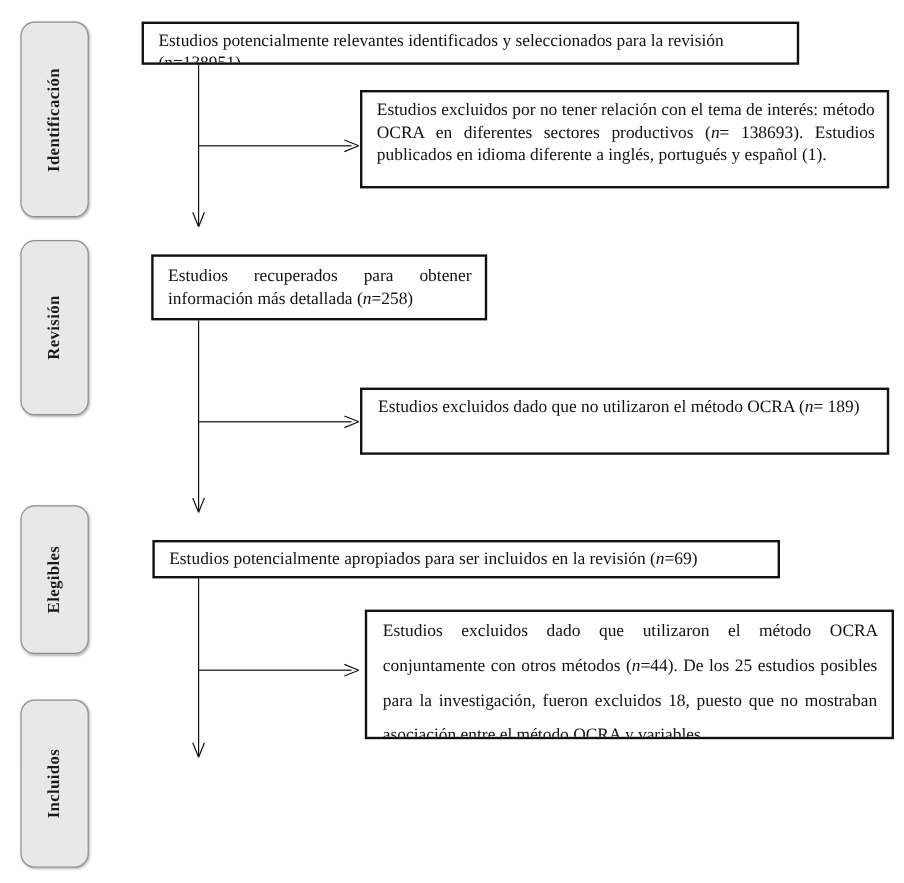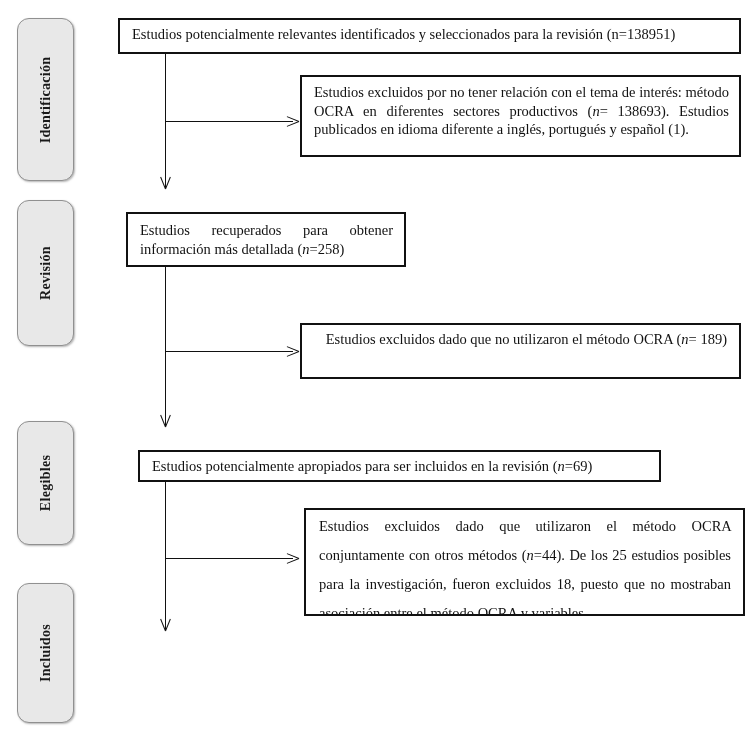--- a/index.html
+++ b/index.html
@@ -52,21 +52,21 @@
     font-size: 14.5px;
     line-height: 1.28;
   }
   .box-text.justify { text-align: justify; text-align-last: left; }
   .box-text.loose { line-height: 2.0; }
   .box-text.loose2 { line-height: 1.78; }
 
   .pad-a { padding: 6px 10px 0 12px; }
   .pad-b { padding: 7px 11px 0 12px; }
   .pad-c { padding: 5px 10px 0 12px; }
-  .pad-d { padding: 2px 12px 0 13px; text-align: right; }
+  .pad-d { padding: 2px 12px 0 13px; }
 
   
   .vline {
     position: absolute;
     width: 0;
     border-left: 1.6px solid #111111;
   }
   .hline {
     position: absolute;
     height: 0;
@@ -125,21 +125,21 @@
   </div>
 
   <div class="stage-pill" style="left:17px; top:421px; width:57px; height:124px;">
     <span class="stage-label">Elegibles</span>
   </div>
 
   <div class="stage-pill" style="left:17px; top:583px; width:57px; height:140px;">
     <span class="stage-label">Incluidos</span>
   </div>
 
-  <div class="flow-box" style="left:118px; top:18px; width:623px; height:36px;">
+  <div class="flow-box" style="left:118px; top:18px; width:548px; height:36px;">
     <span class="box-text pad-c">Estudios potencialmente relevantes identificados y seleccionados para la revisión (n=138951)</span>
   </div>
 
   <div class="vline" style="left:165px; top:54px; height:134px;"></div>
   <div class="arrow-down" style="left:158px; top:176px;"></div>
 
   <div class="hline" style="left:165px; top:121px; width:128px;"></div>
   <div class="arrow-right" style="left:286px; top:114px;"></div>
 
   <div class="flow-box" style="left:300px; top:75px; width:441px; height:82px;">
@@ -158,21 +158,21 @@
   <div class="vline" style="left:165px; top:267px; height:159px;"></div>
   <div class="arrow-down" style="left:158px; top:414px;"></div>
 
   <div class="hline" style="left:165px; top:351px; width:128px;"></div>
   <div class="arrow-right" style="left:286px; top:344px;"></div>
 
   <div class="flow-box" style="left:300px; top:323px; width:441px; height:56px;">
     <span class="box-text loose2 pad-d"><span>Estudios excluidos dado que no utilizaron el método OCRA (</span><i class="ital">n</i><span>= 189)</span></span>
   </div>
 
-  <div class="flow-box" style="left:138px; top:450px; width:523px; height:32px;">
+  <div class="flow-box" style="left:127px; top:450px; width:523px; height:32px;">
     <span class="box-text pad-c"><span>Estudios potencialmente apropiados para ser incluidos en la revisión (</span><i class="ital">n</i><span>=69)</span></span>
   </div>
 
   <div class="vline" style="left:165px; top:482px; height:148px;"></div>
   <div class="arrow-down" style="left:158px; top:618px;"></div>
 
   <div class="hline" style="left:165px; top:558px; width:128px;"></div>
   <div class="arrow-right" style="left:286px; top:551px;"></div>
 
   <div class="flow-box" style="left:304px; top:508px; width:441px; height:108px;">

